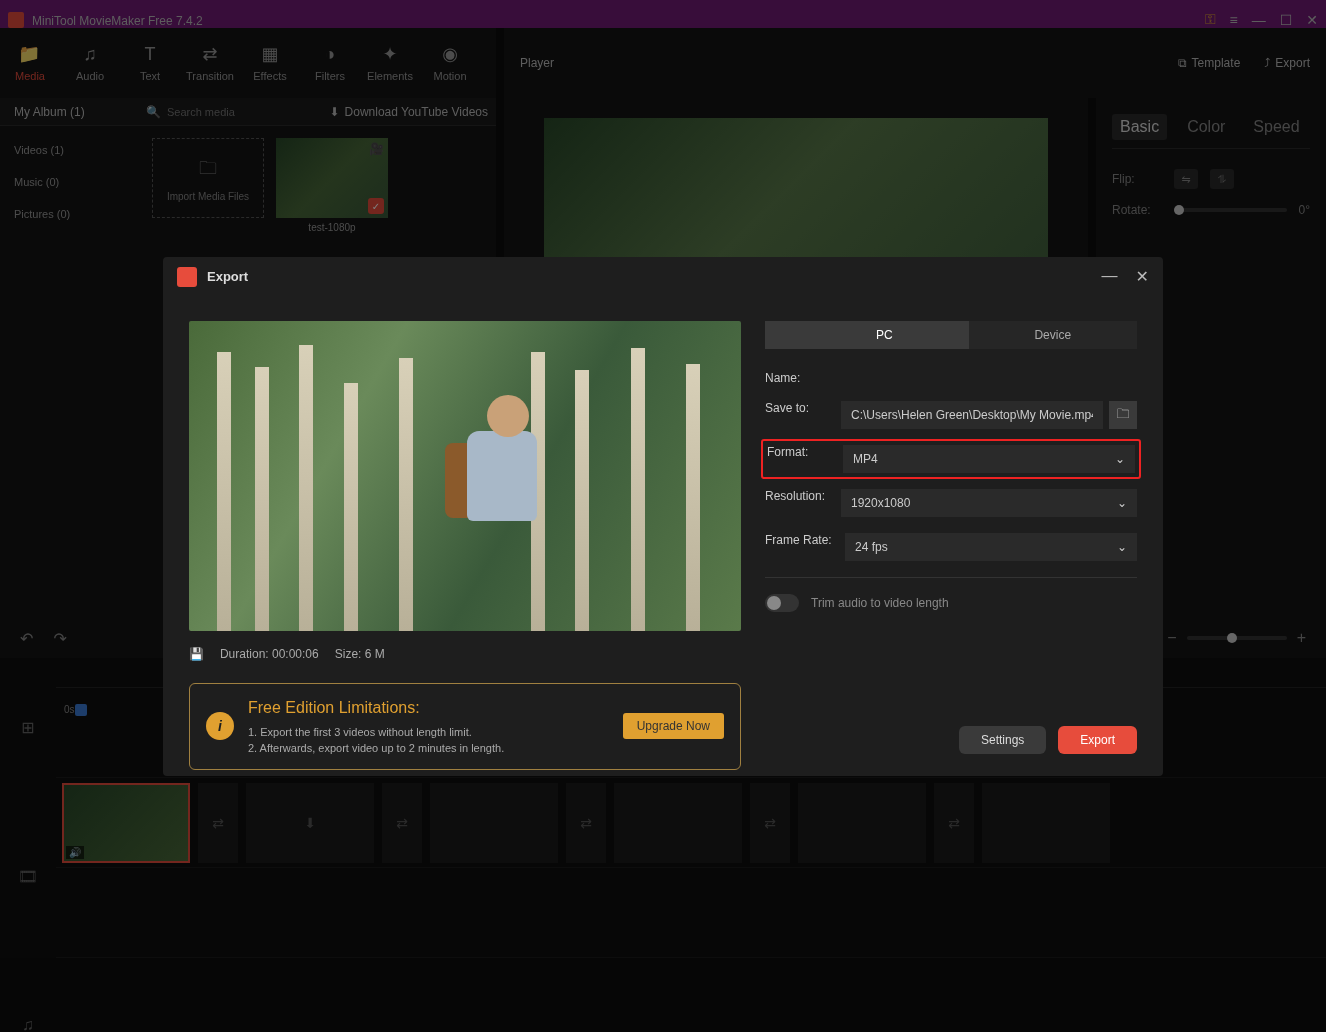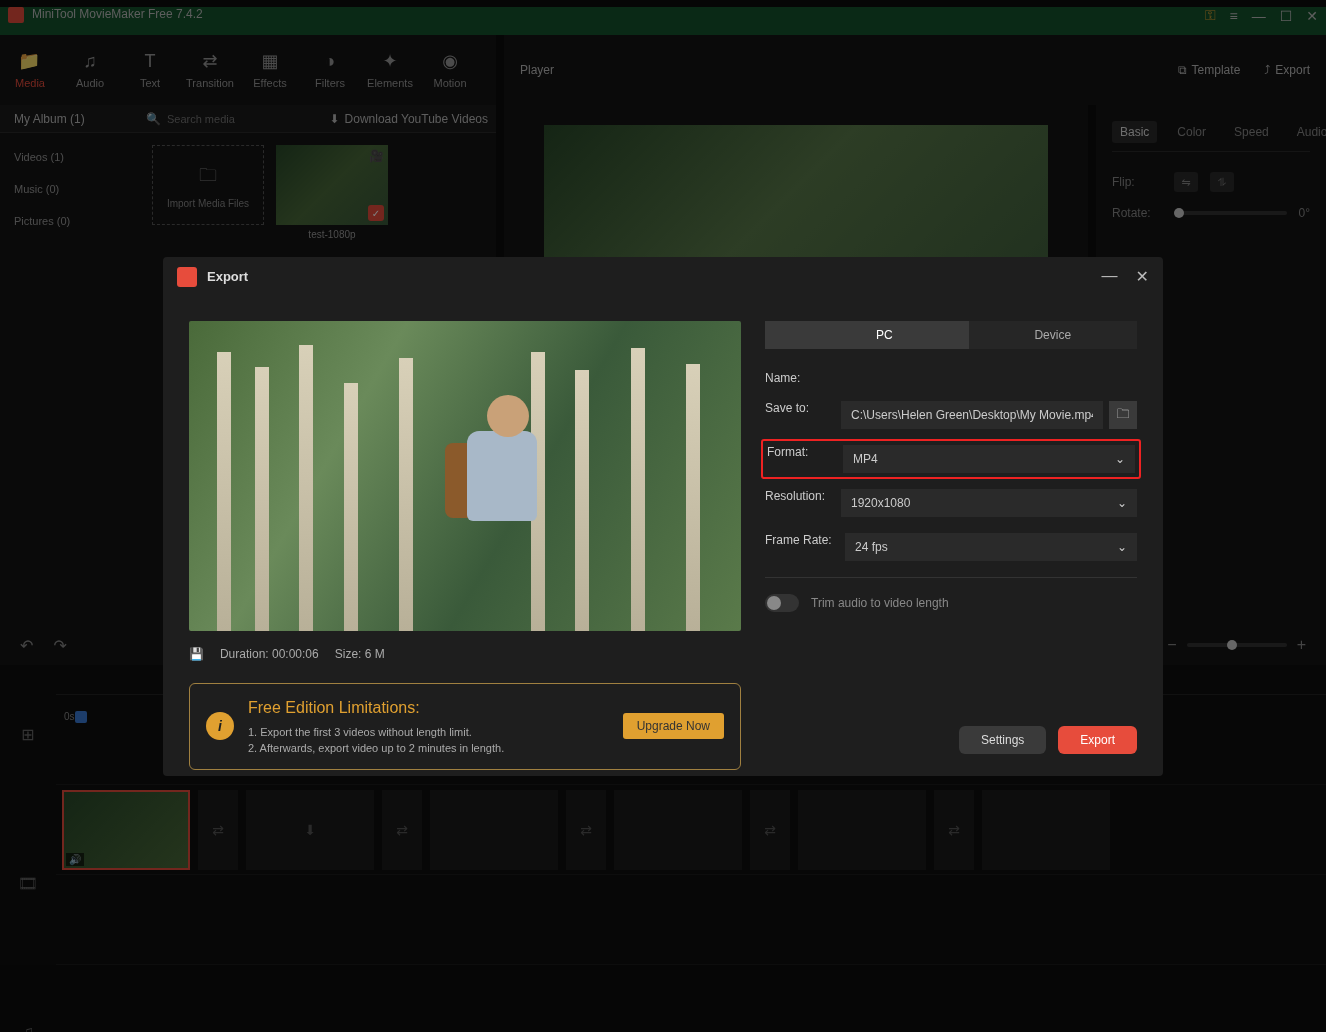--- a/index.html
+++ b/index.html
@@ -1,17 +1,17 @@
 <!DOCTYPE html>
 <html><head>
 <meta charset="utf-8">
 <style>
 * { margin: 0; padding: 0; box-sizing: border-box; font-family: "Segoe UI", Arial, sans-serif; }
 body { background: #0d0d0d; width: 1326px; height: 1032px; color: #bbb; font-size: 12px; overflow: hidden; position: relative; }
-.titlebar { height: 28px; background: #14532d; display: flex; align-items: flex-start; padding: 0 8px; margin-top: 7px; }
+.titlebar { height: 28px; background: #701a75; display: flex; align-items: flex-end; padding: 0 8px; }
 .titlebar .logo { width: 16px; height: 16px; background: #e74c3c; border-radius: 2px; margin-right: 8px; }
 .titlebar .win-controls { margin-left: auto; display: flex; gap: 14px; align-items: center; }
 .titlebar .win-controls span { color: #bbb; cursor: pointer; font-size: 14px; }
 .toolbar { height: 70px; background: #151515; display: flex; }
 .tab-btn { width: 60px; display: flex; flex-direction: column; align-items: center; justify-content: center; gap: 6px; cursor: pointer; color: #999; font-size: 11px; }
 .tab-btn.active { color: #e74c3c; }
 .tab-icon { width: 20px; height: 20px; display: flex; align-items: center; justify-content: center; font-size: 18px; }
 .main-area { display: flex; height: 520px; }
 .media-panel { width: 496px; background: #151515; display: flex; flex-direction: column; }
 .media-header { height: 28px; display: flex; align-items: center; padding: 0 8px; gap: 8px; background: #1a1a1a; border-bottom: 1px solid #2a2a2a; }
@@ -25,21 +25,21 @@
 .media-thumb { width: 112px; height: 80px; background: linear-gradient(135deg,#2a4a2a 0%,#4a6a3a 50%,#3a5a3a 100%); position: relative; cursor: pointer; }
 .cam-badge { position: absolute; top: 4px; right: 4px; color: #fff; font-size: 12px; }
 .check-badge { position: absolute; bottom: 4px; right: 4px; width: 16px; height: 16px; background: #e74c3c; border-radius: 3px; color: #fff; font-size: 10px; display: flex; align-items: center; justify-content: center; }
 .thumb-name { font-size: 10px; margin-top: 4px; color: #999; text-align: center; width: 112px; }
 .player-panel { flex: 1; background: #151515; margin-left: 8px; display: flex; flex-direction: column; }
 .player-head-btns { margin-left: auto; display: flex; gap: 20px; }
 .player-head-btns span { cursor: pointer; display: flex; align-items: center; gap: 5px; }
 .preview-bg { margin: 20px 40px 0; height: 280px; background: linear-gradient(135deg,#2a4a2a 0%,#5a7a4a 40%,#3a5a3a 100%); }
 .props-panel { width: 230px; background: #151515; margin-left: 8px; padding: 16px; }
 .props-tabs { display: flex; gap: 12px; margin-bottom: 20px; border-bottom: 1px solid #2a2a2a; padding-bottom: 8px; }
-.props-tabs span { font-size: 12px; color: #888; cursor: pointer; padding: 4px 8px; }
+.props-tabs span { font-size: 16px; color: #888; cursor: pointer; padding: 4px 8px; }
 .props-tabs span.sel { background: #2a2a2a; color: #ddd; border-radius: 3px; }
 .prop-row { display: flex; align-items: center; gap: 12px; margin: 14px 0; font-size: 12px; color: #888; }
 .prop-label { width: 50px; }
 .icon-btn { background: #2a2a2a; width: 24px; height: 20px; border-radius: 3px; display: flex; align-items: center; justify-content: center; cursor: pointer; font-size: 11px; }
 .slider-track { flex: 1; height: 4px; background: #333; position: relative; border-radius: 2px; }
 .slider-knob { width: 10px; height: 10px; background: #ccc; border-radius: 50%; position: absolute; top: -3px; left: 0; }
 .timeline-head { height: 40px; background: #151515; display: flex; align-items: center; padding: 0 20px; gap: 20px; }
 .timeline-head span { color: #888; cursor: pointer; font-size: 16px; }
 .zoom-area { margin-left: auto; display: flex; align-items: center; gap: 10px; }
 .zoom-track { width: 100px; height: 4px; background: #333; position: relative; border-radius: 2px; }

